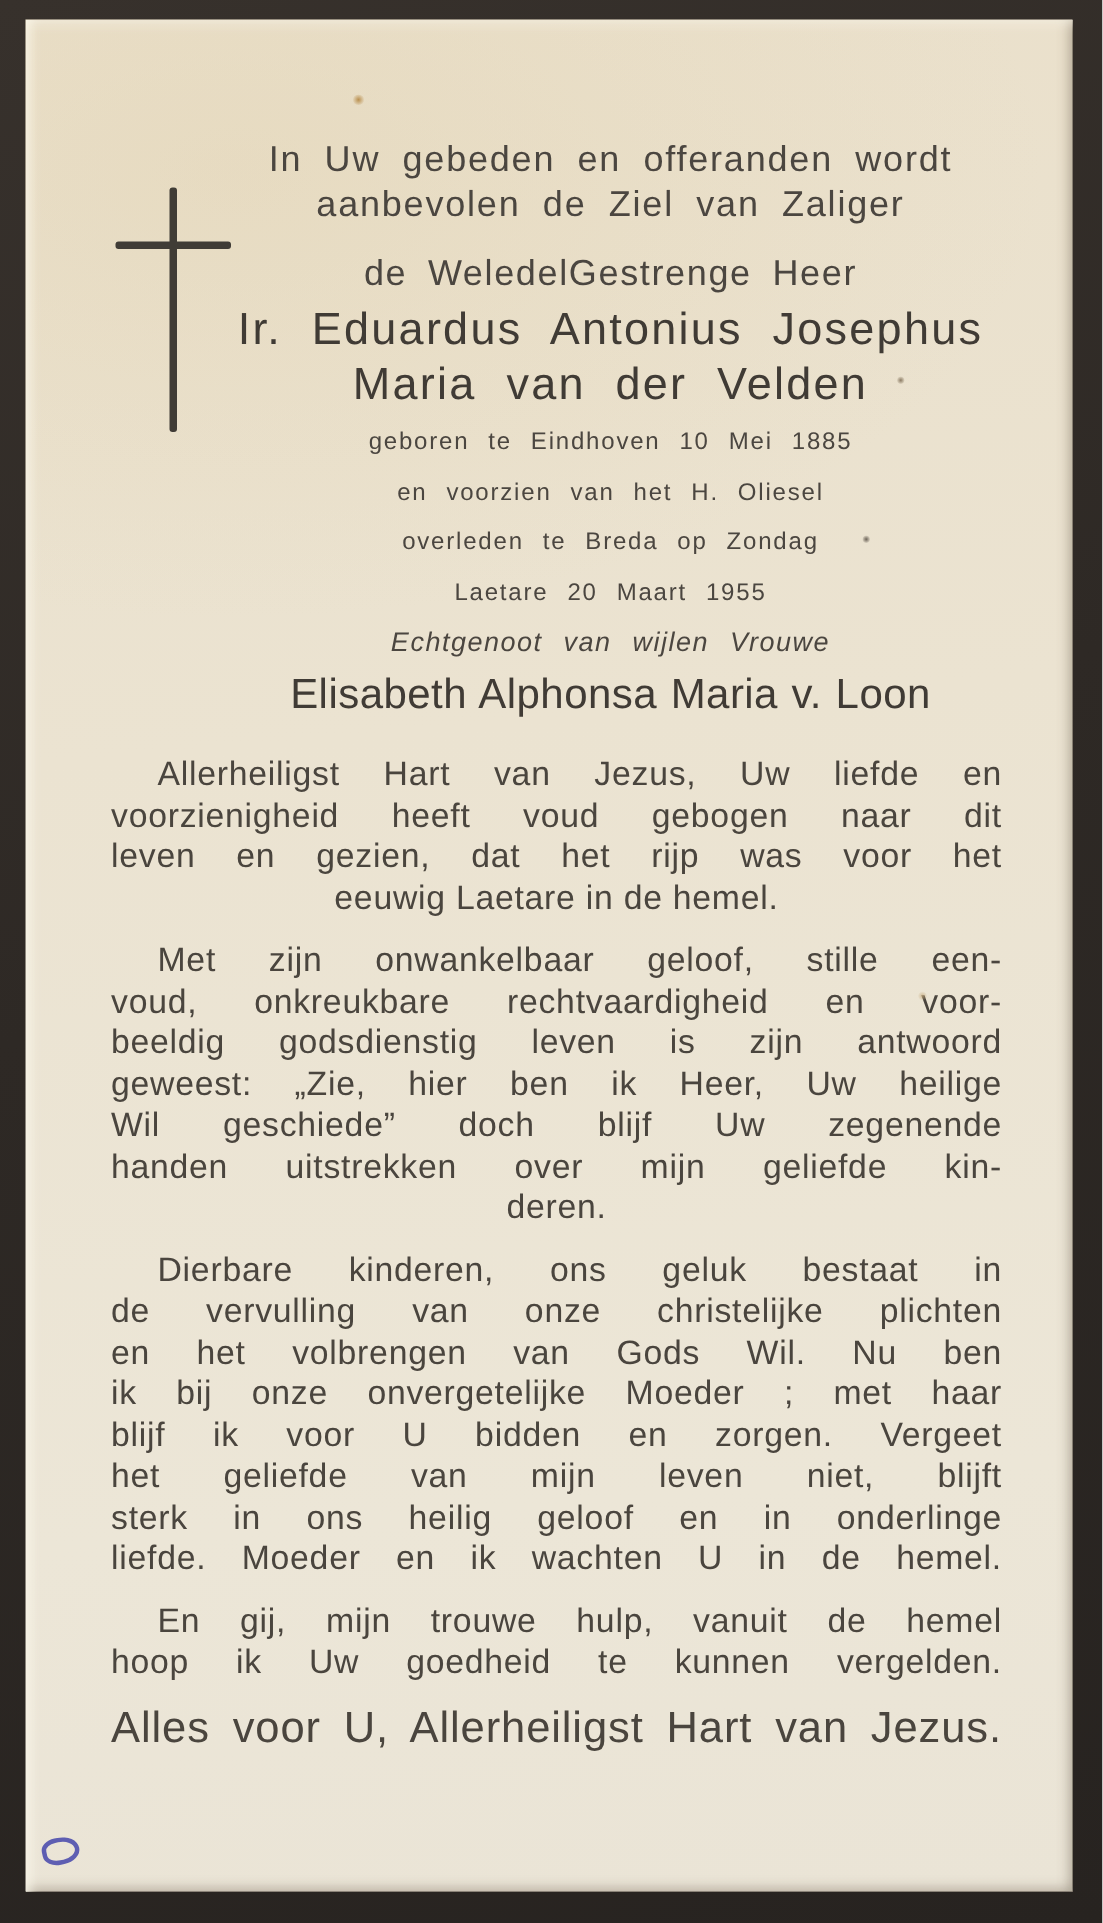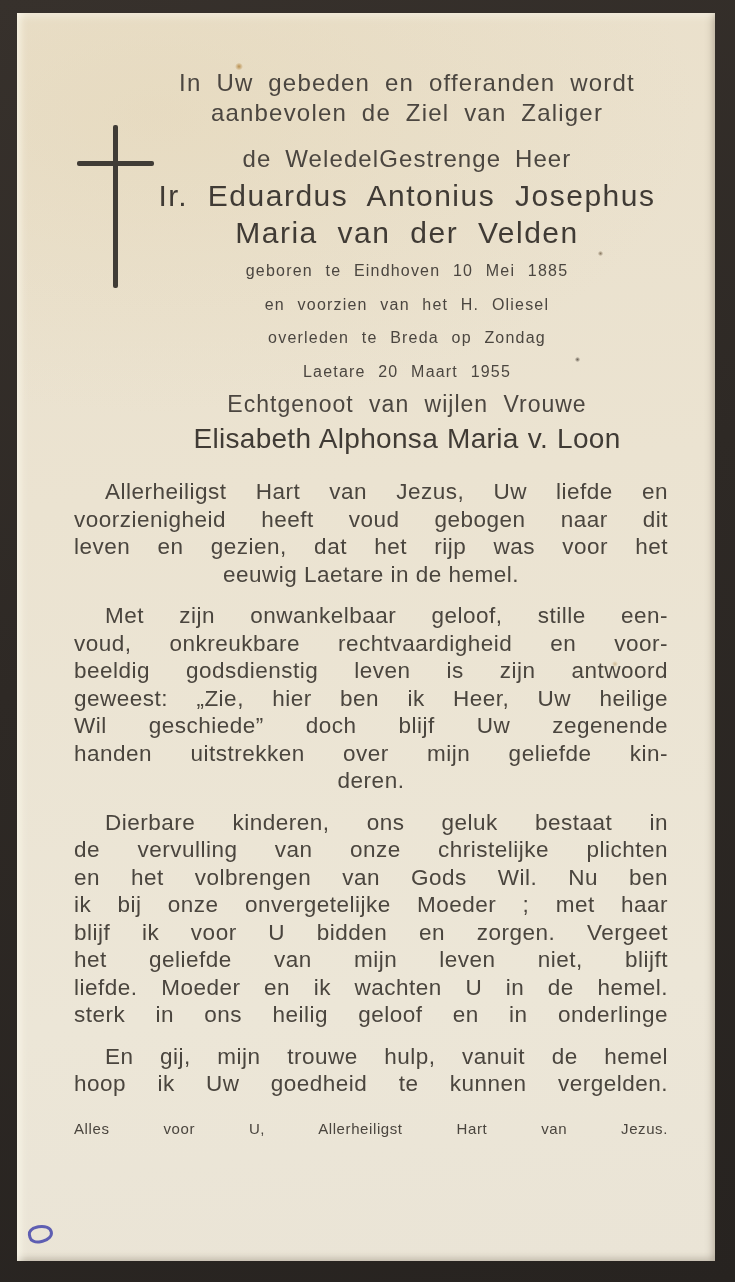--- a/index.html
+++ b/index.html
@@ -33,37 +33,37 @@
   .cross-v {
     position: absolute; left: 96px; top: 112px;
     width: 5px; height: 163px; background: #403c36; border-radius: 2px;
   }
   .cross-h {
     position: absolute; left: 60px; top: 148px;
     width: 77px; height: 5px; background: #403c36; border-radius: 2px;
   }
 
   
-  .header { position: relative; margin-left: 80px; width: 620px; padding-top: 55px; text-align: center; }
+  .header { position: relative; margin-left: 80px; width: 620px; padding-top: 79px; text-align: center; }
   .h-sm   { font-size: 24px; line-height: 30px; letter-spacing: 1.2px; word-spacing: 7px; color: #4b4640; }
   .h-heer { margin-top: 16px; font-size: 24px; line-height: 30px; letter-spacing: 1.1px; word-spacing: 6px; color: #4b4640; }
   .h-name { font-size: 30px; line-height: 37px; letter-spacing: 1.5px; word-spacing: 10px; color: #403b35; }
   .h-name.n1 { margin-top: 3px; }
   .h-geb  { margin-top: 6px; font-size: 16px; line-height: 27.5px; letter-spacing: 1.2px; word-spacing: 7px; color: #4b4640; }
-  .h-echt { margin-top: 4px; font-size: 23px; line-height: 30px; letter-spacing: 1px; word-spacing: 8px; color: #4b4640; }
+  .h-echt { margin-top: 4px; font-size: 18px; line-height: 30px; letter-spacing: 1px; word-spacing: 8px; color: #4b4640; font-style: italic; }
   .h-elis { margin-top: 2px; font-size: 28px; line-height: 36px; letter-spacing: 0.3px; word-spacing: 1px; color: #403b35; }
 
   
   .bodytext { margin-left: 57px; margin-top: 21px; width: 594px; font-size: 22.5px; line-height: 27.5px; letter-spacing: 0.5px; color: #4a453e; }
   .para  { margin-bottom: 14px; }
   .bline { white-space: normal; }
   .just  { text-align: justify; text-align-last: justify; }
   .last  { text-align: center; }
   .first { text-indent: 31px; }
-  .closing { margin-top: 17px; font-size: 15px; letter-spacing: 0.6px; text-align: justify; text-align-last: justify; }
+  .closing { margin-top: 17px; font-size: 29px; letter-spacing: 0.6px; text-align: justify; text-align-last: justify; }
 
   
   .ink {
     position: absolute; left: 11px; top: 1212px;
     width: 19px; height: 12px;
     border: 3px solid #4f4fae;
     border-radius: 46% 60% 55% 50%;
     transform: rotate(-12deg);
     opacity: 0.9;
   }
@@ -122,22 +122,22 @@
             <div class="bline just">handen uitstrekken over mijn geliefde kin-</div>
             <div class="bline last">deren.</div>
           </div>
           <div class="para">
             <div class="bline just first">Dierbare kinderen, ons geluk bestaat in</div>
             <div class="bline just">de vervulling van onze christelijke plichten</div>
             <div class="bline just">en het volbrengen van Gods Wil. Nu ben</div>
             <div class="bline just">ik bij onze onvergetelijke Moeder ; met haar</div>
             <div class="bline just">blijf ik voor U bidden en zorgen. Vergeet</div>
             <div class="bline just">het geliefde van mijn leven niet, blijft</div>
+            <div class="bline just">sterk in ons heilig geloof en in onderlinge</div>
             <div class="bline just">liefde. Moeder en ik wachten U in de hemel.</div>
-            <div class="bline just">sterk in ons heilig geloof en in onderlinge</div>
           </div>
           <div class="para">
             <div class="bline just first">En gij, mijn trouwe hulp, vanuit de hemel</div>
             <div class="bline just">hoop ik Uw goedheid te kunnen vergelden.</div>
           </div>
         </div>
       <div class="closing">Alles voor U, Allerheiligst Hart van Jezus.</div>
     </div>
 
     <div class="ink"></div>

